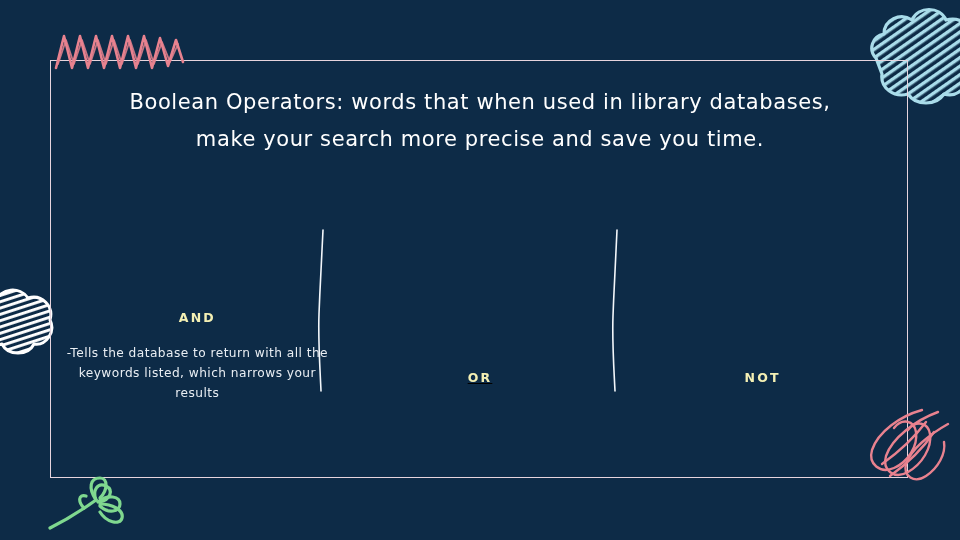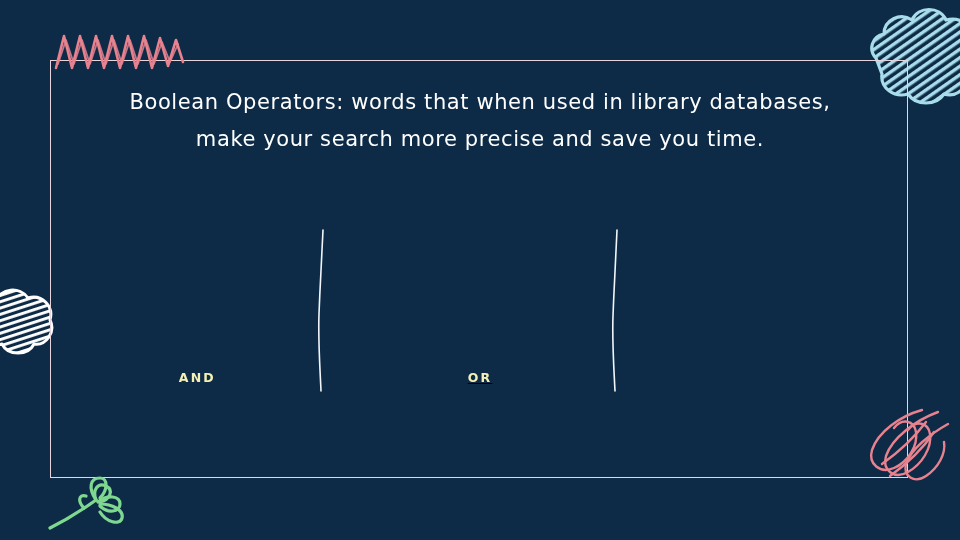--- a/index.html
+++ b/index.html
@@ -170,27 +170,29 @@
     <path d="M9,2 C7,42 6,60 5,86 C4,112 6,140 7,163" fill="none" stroke="#f2f6fa" stroke-width="1.6" stroke-linecap="round"></path>
   </svg>
   <svg class="divider divider-2" viewBox="0 0 14 165">
     <path d="M9,2 C7,40 6,62 5,88 C4,114 6,142 7,163" fill="none" stroke="#f2f6fa" stroke-width="1.6" stroke-linecap="round"></path>
   </svg>
 
   <div class="columns">
 
     <div class="column col-and">
       <div class="col-heading">AND</div>
+      <div class="col-body">-Tells the database to return with all the keywords listed, which narrows your results</div>
     </div>
 
     <div class="column col-or">
       <div class="col-heading">OR</div>
     </div>
 
     <div class="column col-not">
+      <div class="col-heading">NOT</div>
     </div>
 
   </div>
 
   <svg class="doodle doodle-scribble" viewBox="0 0 100 92">
     <g fill="none" stroke="#e8828f" stroke-width="2.4" stroke-linecap="round" stroke-linejoin="round">
       <path d="M62,12 C40,18 18,34 12,52 C8,66 20,76 34,70
                C48,64 58,48 56,34 C54,22 42,20 34,30"></path>
       <path d="M78,14 C56,22 32,40 26,58 C22,72 34,82 48,74
                C62,66 72,50 70,36 C68,24 56,22 48,32"></path>

